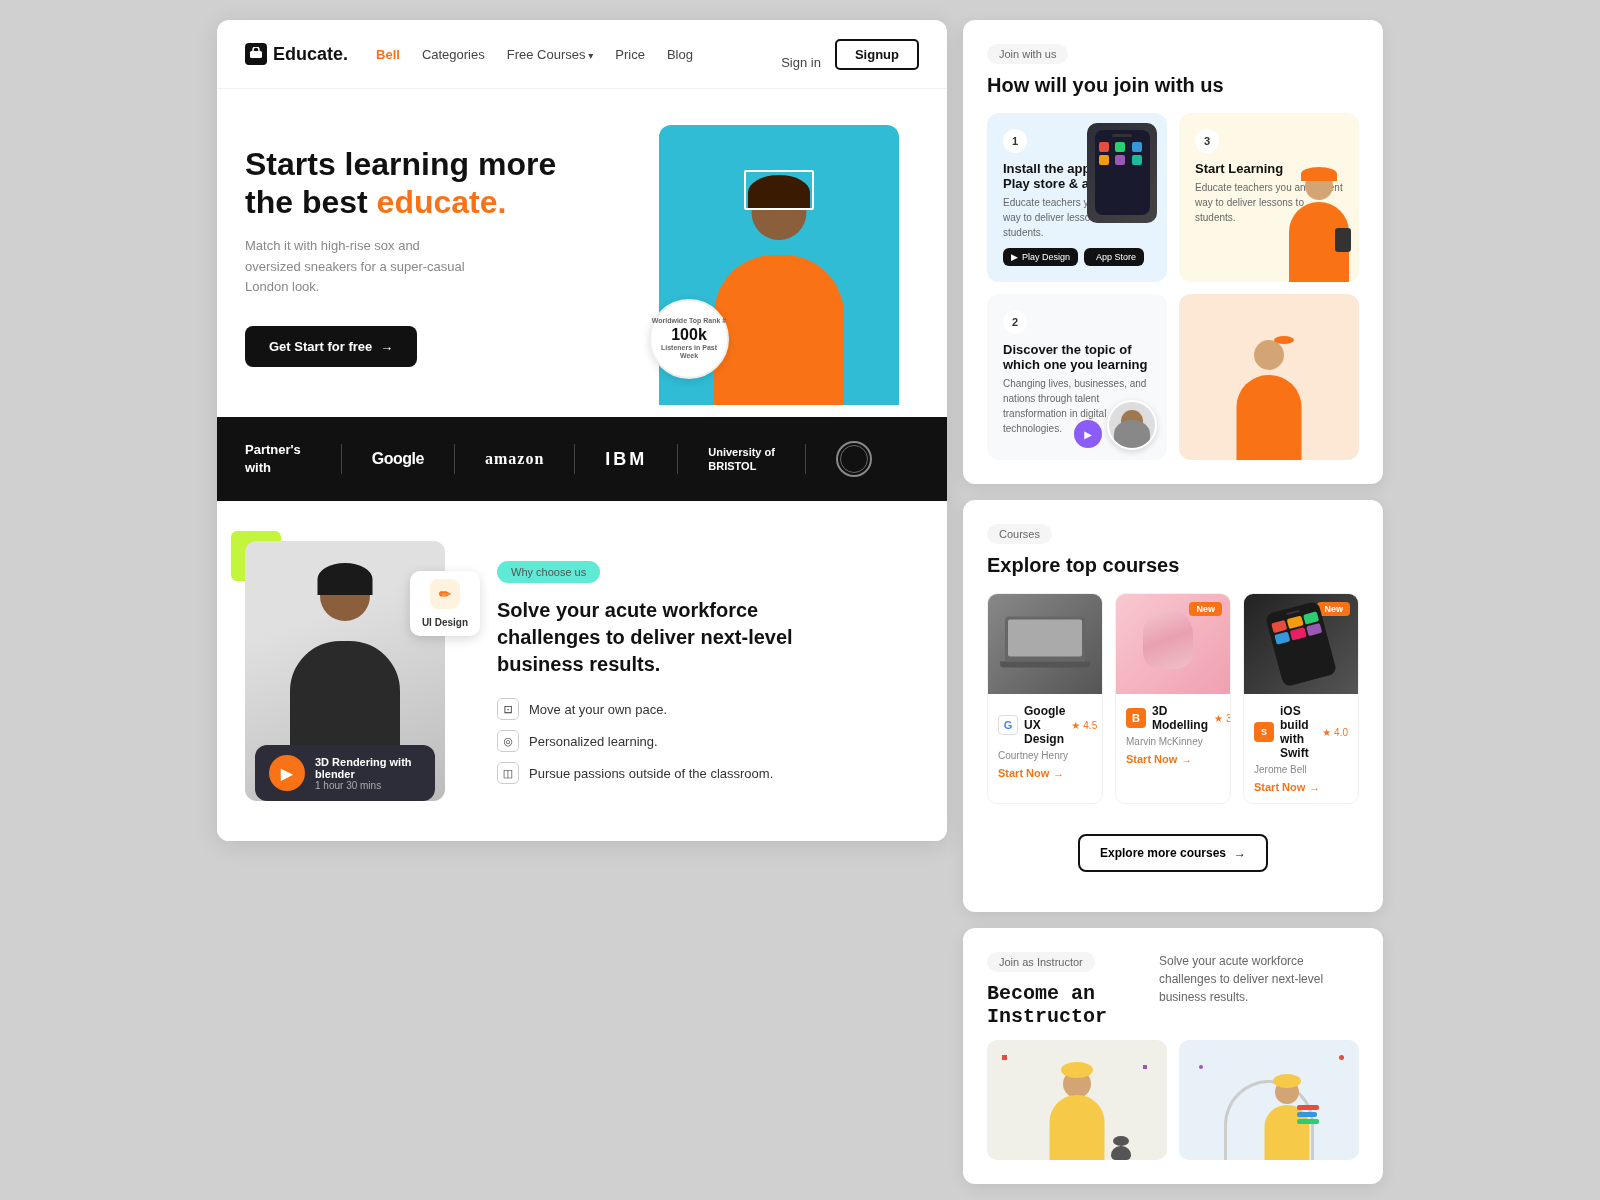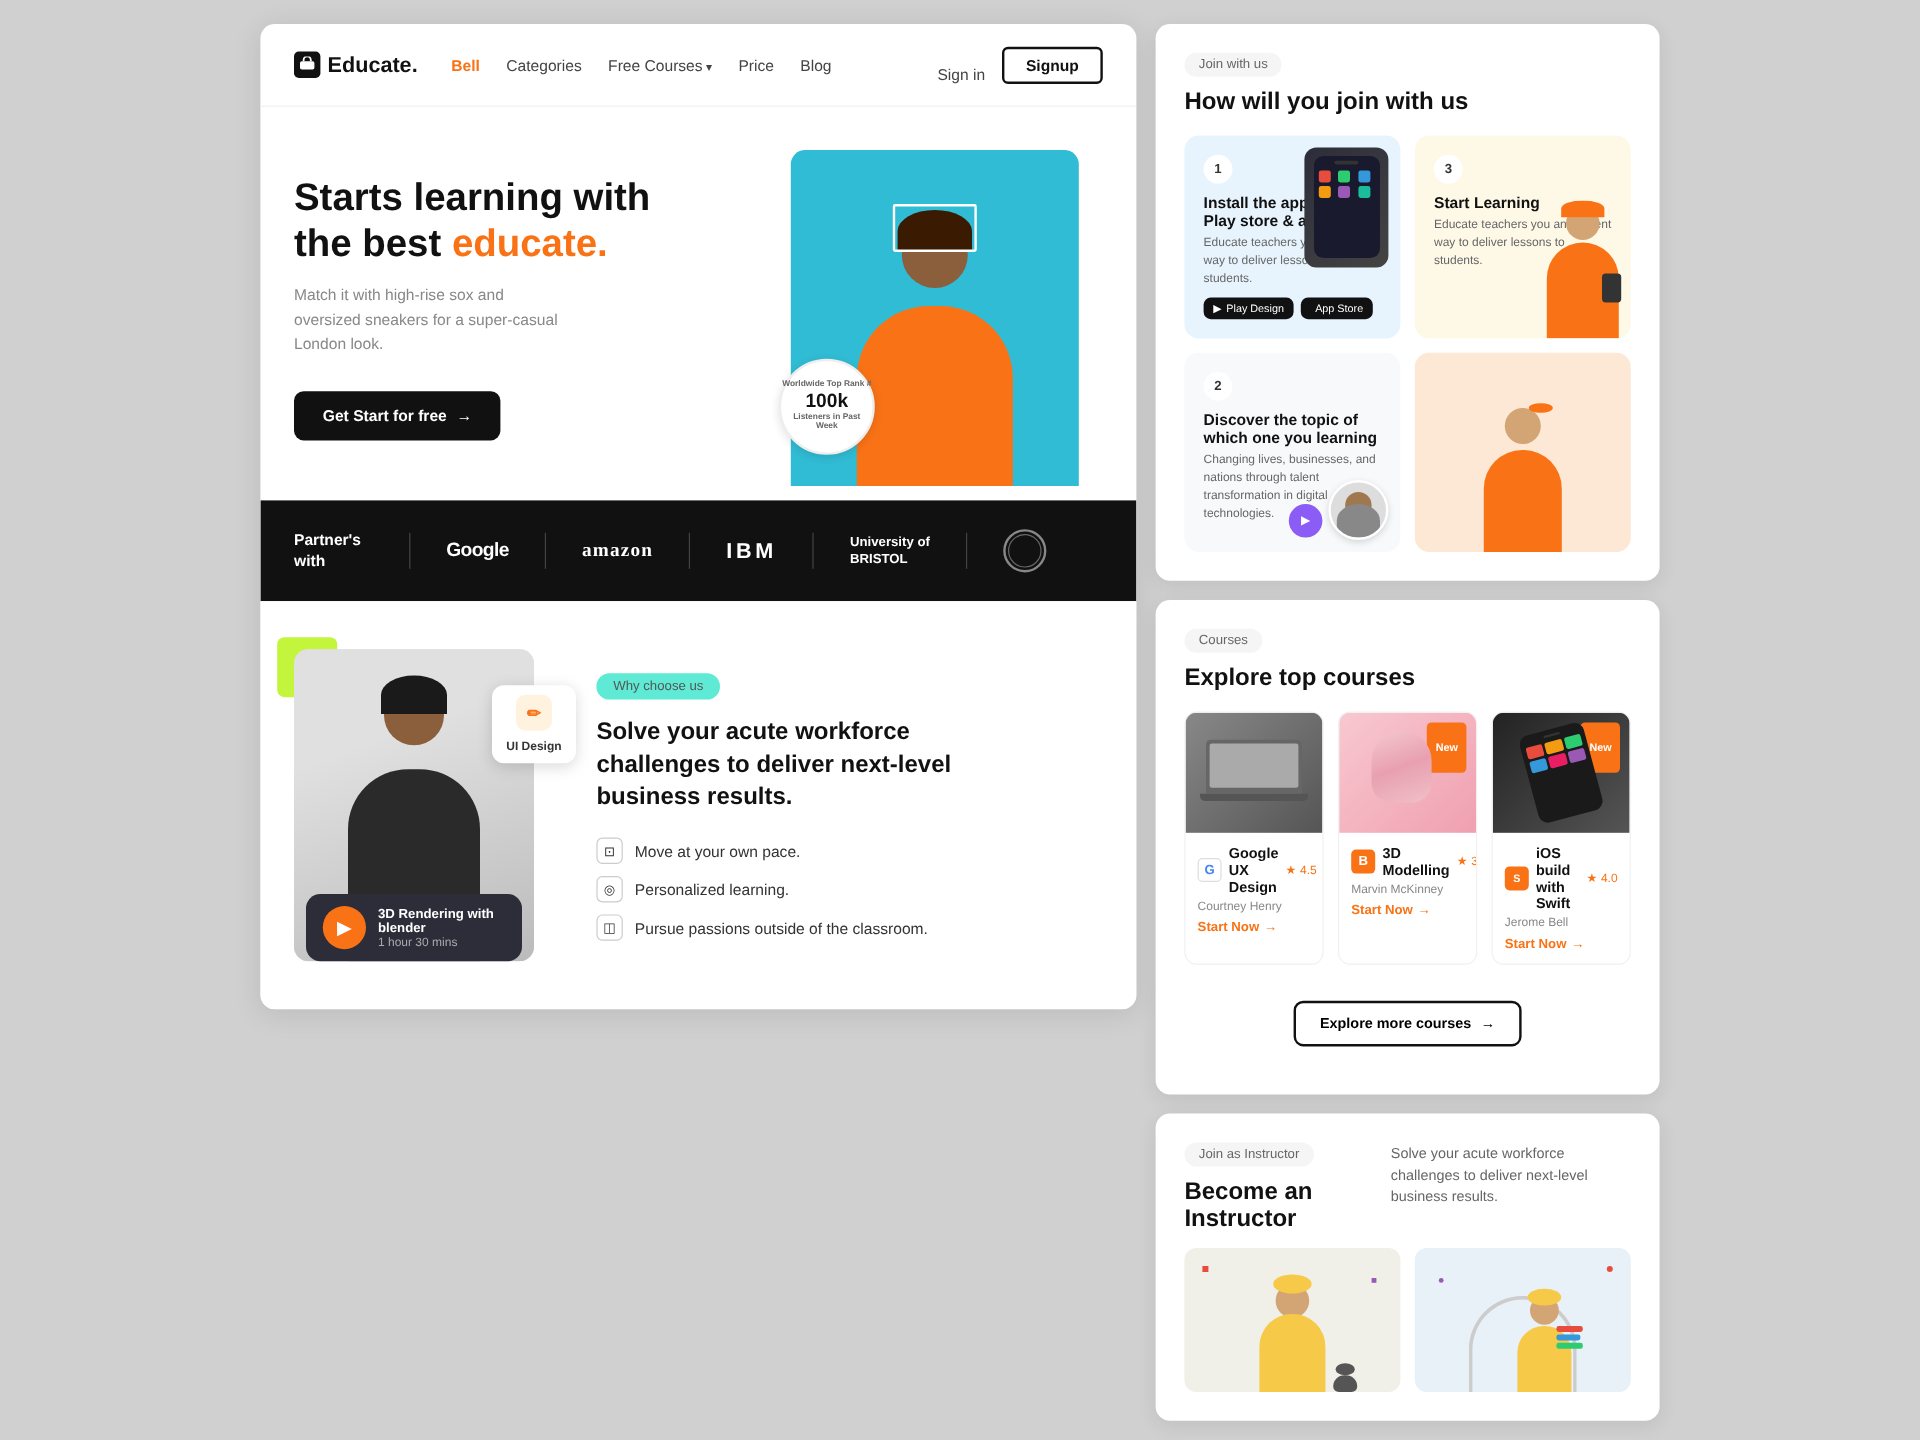--- a/index.html
+++ b/index.html
@@ -379,21 +379,21 @@
     }
     .course-thumb.laptop { background: linear-gradient(135deg, #888 0%, #555 100%); }
     .course-thumb.pink { background: linear-gradient(135deg, #f8c8d0 0%, #f0a0b0 100%); }
     .course-thumb.dark { background: linear-gradient(135deg, #222 0%, #555 100%); }
     .course-new-badge {
       position: absolute; top: 8px; right: 8px;
       background: #f97316;
       color: #fff;
       font-size: 9px;
       font-weight: 700;
-      padding: 16px 7px;
+      padding: 2px 7px;
       border-radius: 4px;
     }
     .course-info { padding: 10px; }
     .course-provider {
       display: flex; align-items: center; gap: 6px;
       margin-bottom: 4px;
     }
     .provider-icon {
       width: 20px; height: 20px;
       border-radius: 4px;
@@ -438,21 +438,21 @@
       border-radius: 12px;
       padding: 24px;
       box-shadow: 0 4px 16px rgba(0,0,0,0.08);
     }
     .instructor-header {
       display: flex;
       justify-content: space-between;
       align-items: flex-start;
       margin-bottom: 12px;
     }
-    .instructor-title { font-size: 20px; font-weight: 800; color: #111; }
+    .instructor-title { font-size: 20px; font-weight: 800; color: #111; font-family: Liberation Mono, monospace; }
     .instructor-desc { font-size: 12px; color: #666; max-width: 200px; line-height: 1.5; }
     .instructor-illustrations {
       display: flex;
       gap: 12px;
     }
     .instructor-illus {
       flex: 1;
       height: 120px;
       background: #f5f5f5;
       border-radius: 10px;
@@ -489,21 +489,21 @@
     </div>
     <div class="nav-actions">
       <span class="sign-in">Sign in</span>
       <button class="signup-btn">Signup</button>
     </div>
   </nav>
 
   <div class="hero">
     <div class="hero-text">
       <h1 class="hero-title">
-        <span>Starts learning with</span><br>
+        <span>Starts learning more</span><br>
         <span>the best </span><span class="accent">educate.</span>
       </h1>
       <p class="hero-subtitle">Match it with high-rise sox and oversized sneakers for a super-casual London look.</p>
       <button class="hero-btn">
         <span>Get Start for free</span>
         <span>→</span>
       </button>
     </div>
     <div class="hero-image-wrap">
       <div class="hero-img">

